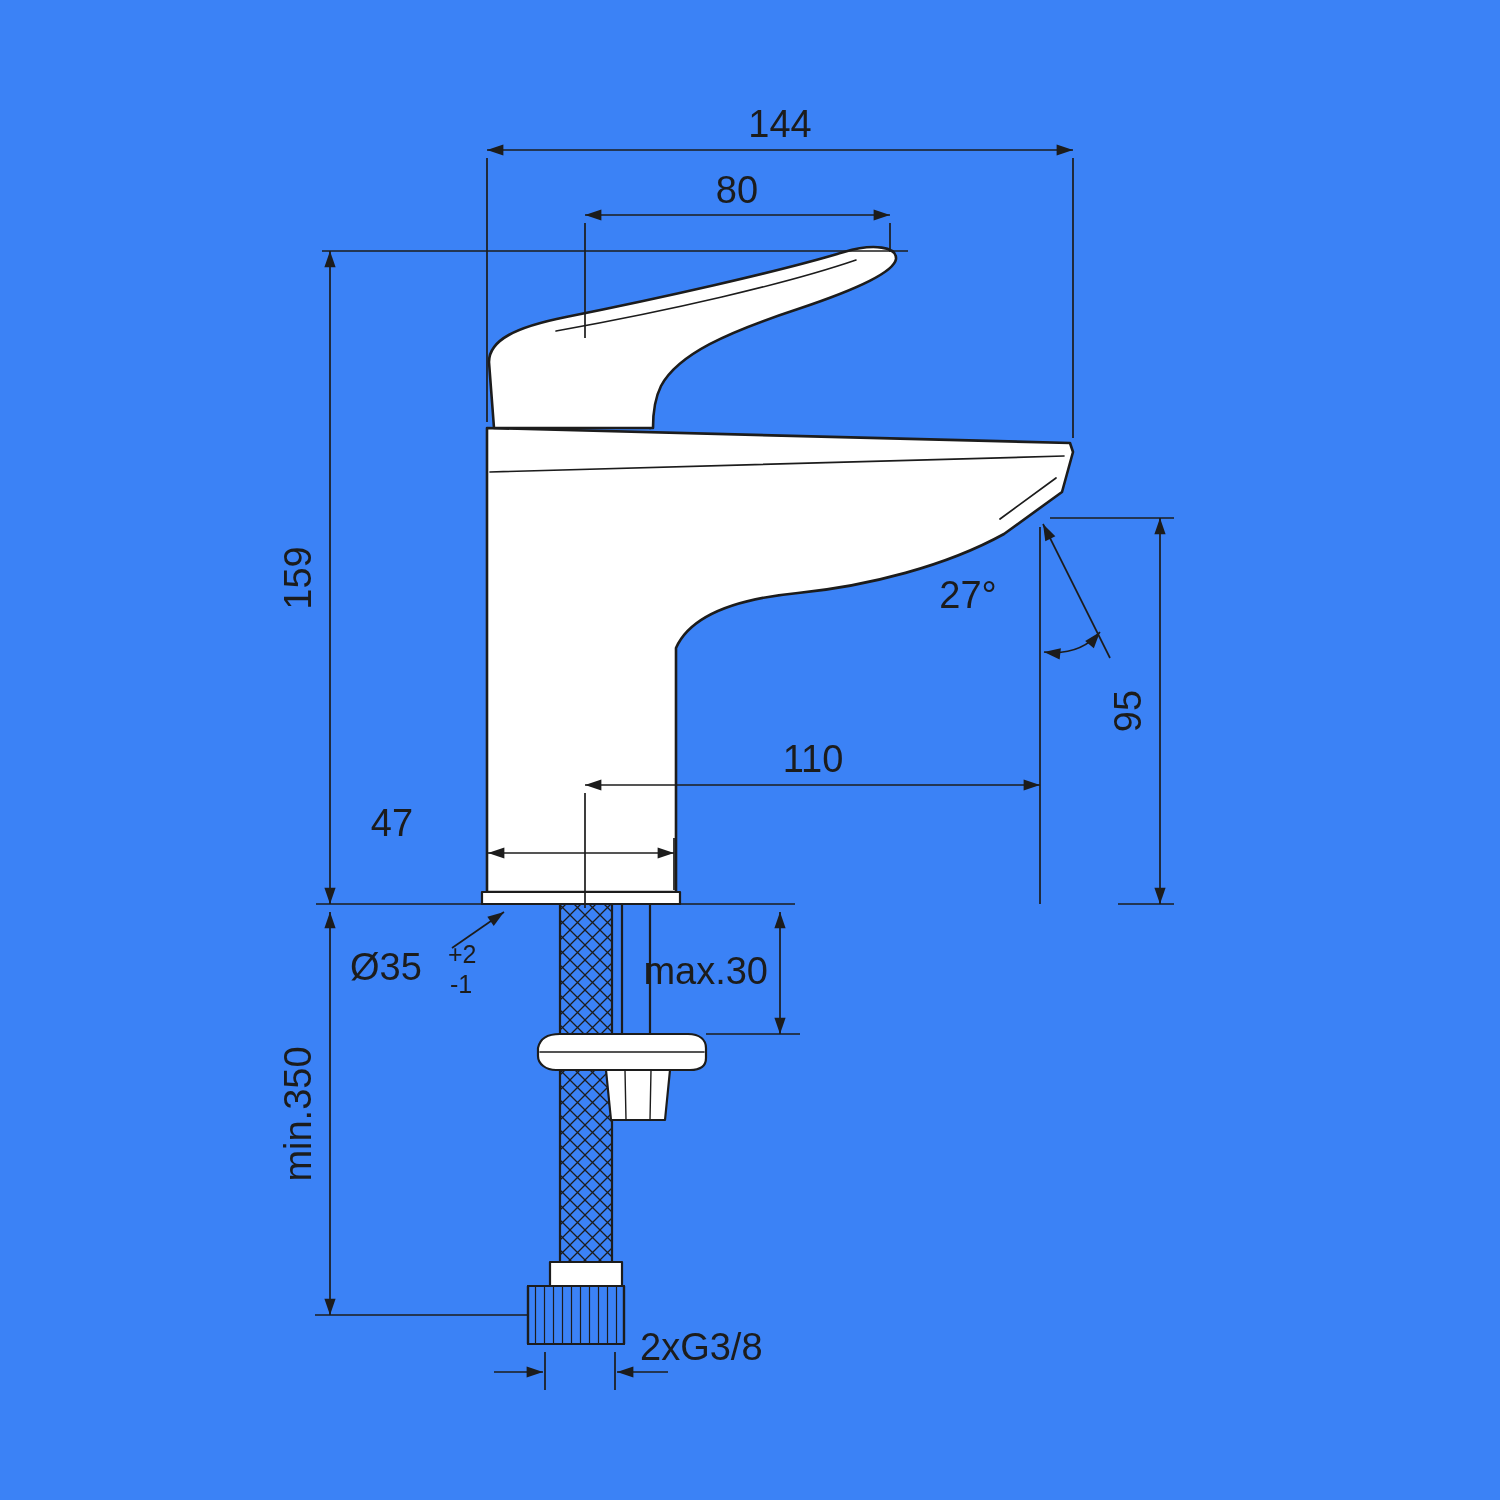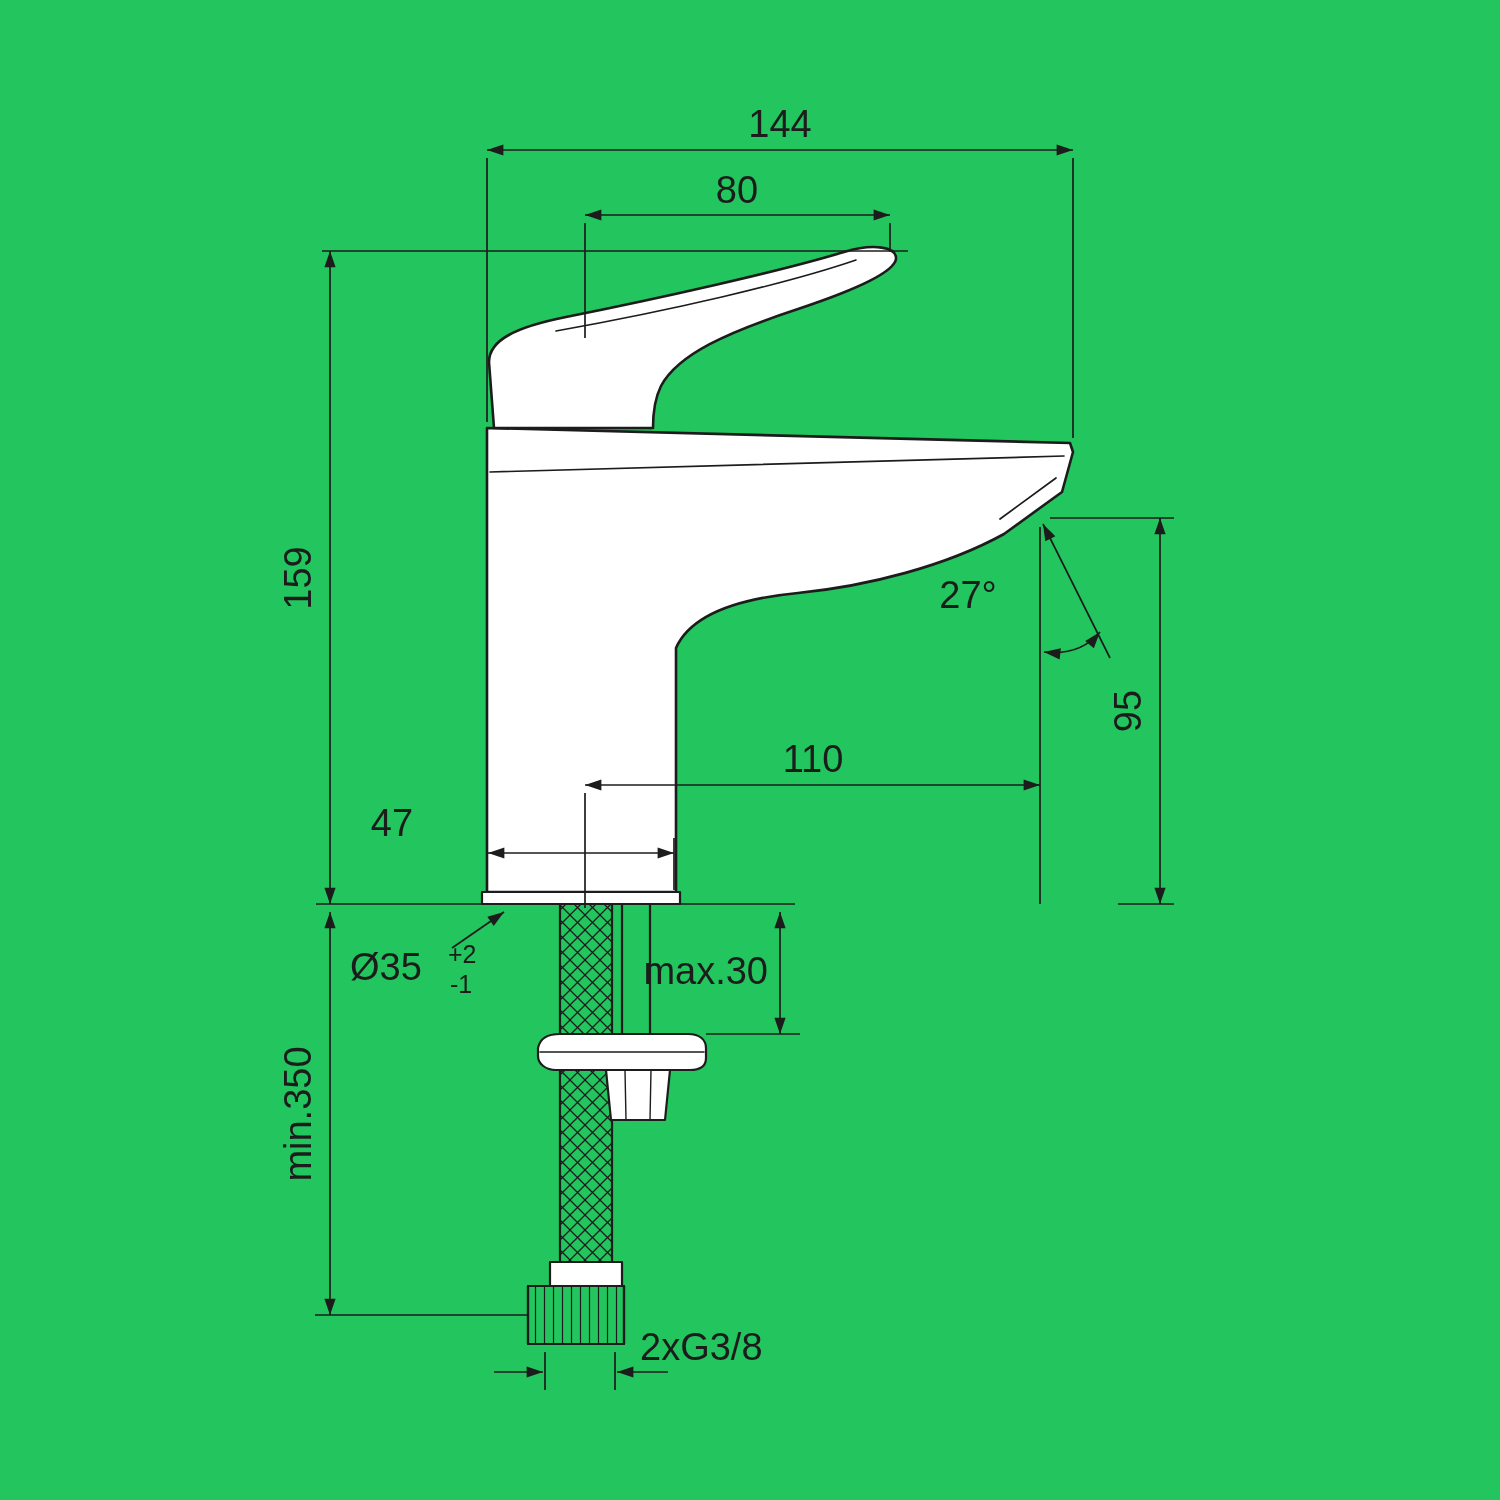--- a/index.html
+++ b/index.html
@@ -4,21 +4,21 @@
 <style>
   html, body {
     margin: 0;
     padding: 0;
     background: #ffffff;
   }
   .canvas {
     position: relative;
     width: 1500px;
     height: 1500px;
-    background: #22c55e;
+    background: #3b82f6;
     overflow: hidden;
   }
   svg { display: block; }
   .dim-text {
     font-family: "Liberation Sans", "DejaVu Sans", sans-serif;
     font-size: 38px;
     fill: #1c1c1c;
     stroke: none;
   }
   .tol-text {

